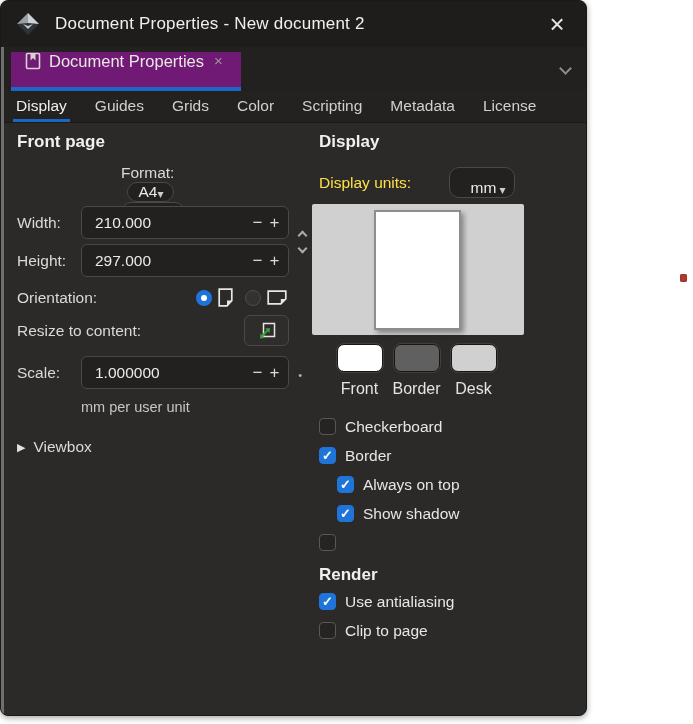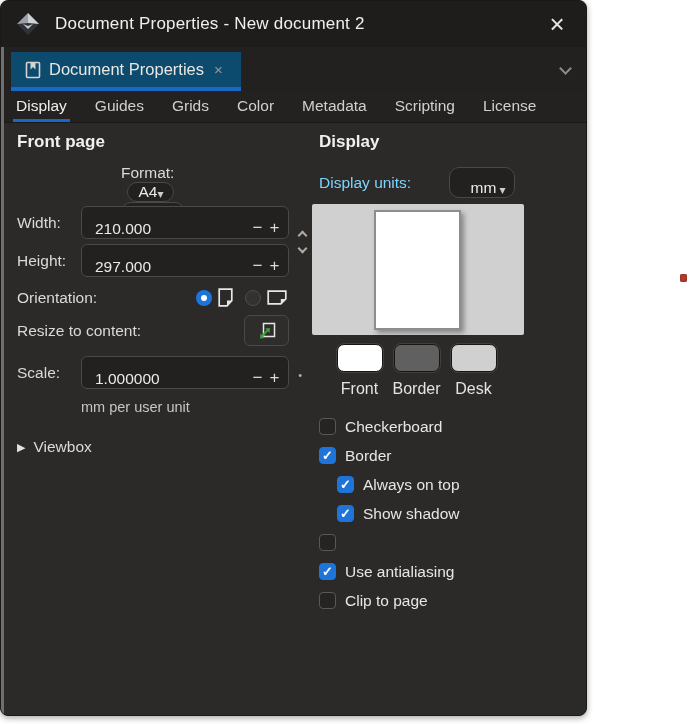--- a/index.html
+++ b/index.html
@@ -15,22 +15,22 @@
   
   .titlebar { position:absolute; left:0; top:0; width:100%; height:46px; background:#1f1d1c;
               display:flex; align-items:center; padding:0 14px; }
   .logo { width:26px; height:26px; display:block; }
   .title-text { color:#f1efed; font-size:17px; margin-left:14px; letter-spacing:.2px; }
   .win-close { margin-left:auto; color:#e8e6e3; font-size:26px; line-height:26px; width:30px; height:30px;
                display:flex; align-items:center; justify-content:center; cursor:pointer; font-weight:300; }
 
   
   .dockstrip { position:absolute; left:0; top:46px; width:100%; height:44px; background:#232120; }
-  .docktab { position:absolute; left:10px; top:5px; width:230px; height:35px; background:#0c4a6e;
-             display:flex; align-items:center; padding:0 8px; }
+  .docktab { position:absolute; left:10px; top:5px; width:230px; height:35px; background:#701a75;
+             display:flex; align-items:flex-start; padding:0 8px; }
   .docktab-icon { width:16px; height:18px; margin:0 8px 0 6px; flex:none; }
   .docktab-label { color:#e9e7e4; font-size:16.5px; white-space:nowrap; }
   .docktab-close { color:#9a9794; font-size:15px; margin-left:10px; cursor:pointer; }
   .dock-underline { position:absolute; left:10px; bottom:0; width:230px; height:4px; background:#1b67c5; }
   .dock-menu-btn { position:absolute; right:8px; top:10px; width:26px; height:26px; display:flex; align-items:center; justify-content:center; cursor:pointer; }
   .chev { width:9px; height:9px; border:solid #8f8c89; border-width:0 2px 2px 0; transform:rotate(45deg); margin-top:-4px; }
 
   
   .tabs { position:absolute; left:0; top:90px; width:100%; height:32px; background:#242220;
           display:flex; align-items:stretch; padding-left:12px; border-bottom:1px solid #1c1a19; }
@@ -54,21 +54,21 @@
               display:flex; align-items:flex-end; cursor:pointer; color:#eceae8; font-size:15.5px; }
   .dropdown .dd-value { padding-left:11px; flex:1; }
   .dropdown .dd-arrow { color:#cfccc9; font-size:12px; padding-right:9px; flex:none; }
   .dd-format { flex:1; margin-right:6px; }
   .dd-unit { width:64px; }
   .dd-unit .dd-value { padding-left:12px; flex:none; }
   .dd-unit .dd-arrow { padding-left:3px; padding-right:0; }
   .dd-unit { justify-content:center; }
 
   .spin { height:33px; flex:1; background:#222120; border:1px solid #4b4846; border-radius:6px;
-          display:flex; align-items:flex-end; color:#eceae8; font-size:15.5px; }
+          display:flex; align-items:center; color:#eceae8; font-size:15.5px; }
   .spin .spin-value { padding-left:13px; flex:1; }
   .spin .spin-btn { width:17px; text-align:center; color:#dedbd8; font-size:17px; cursor:pointer; flex:none; }
   .spin .spin-btn.plus { margin-right:5px; }
 
   .orient-group { margin-left:auto; display:flex; align-items:center; }
   .radio { width:16px; height:16px; border-radius:50%; flex:none; }
   .radio.sel { background:#1f74d9; position:relative; }
   .radio.sel::after { content:""; position:absolute; left:5px; top:5px; width:6px; height:6px; border-radius:50%; background:#ffffff; }
   .radio.unsel { background:#343231; border:1px solid #4f4c49; }
   .orient-icon { margin:0 12px 0 6px; display:block; }
@@ -86,21 +86,21 @@
   .expander-arrow { color:#e4e2df; font-size:11px; margin-right:8px; }
   .expander-label { color:#dcd9d6; font-size:15.5px; }
 
   .wh-link { position:absolute; left:296px; top:101px; width:12px; height:32px; z-index:2; }
   .wh-link .chev-up, .wh-link .chev-down { position:absolute; left:2px; width:7px; height:7px; border:solid #aeaba7; border-width:2px 2px 0 0; }
   .wh-link .chev-up { top:4px; transform:rotate(-45deg); }
   .wh-link .chev-down { top:17px; transform:rotate(135deg); }
 
   
   .units-row { display:flex; align-items:center; margin-top:13px; height:31px; padding-left:7px; }
-  .units-label { color:#7dd3fc; font-size:15.5px; width:130px; flex:none; }
+  .units-label { color:#fde047; font-size:15.5px; width:130px; flex:none; }
   .dd-units { width:66px; height:31px; }
 
   .preview { position:relative; margin-top:6px; width:212px; height:131px; background:#d0d0d0; border-radius:2px; }
   .preview-page { position:absolute; left:62px; top:6px; width:87px; height:120px; background:#ffffff;
                   border:2px solid #8d8d8d; box-shadow:3px 3px 5px rgba(0,0,0,.35); }
 
   .swatch-row { display:flex; margin:9px 0 0 25px; }
   .swatch { width:46px; height:28px; border-radius:7px; border:1px solid #171615; outline:1px solid #413f3d;
             margin-right:11px; cursor:pointer; }
   .swatch-labels { display:flex; margin:8px 0 0 19px; }
@@ -152,22 +152,22 @@
       <div class="dock-menu-btn">
         <span class="chev"></span>
       </div>
     </div>
 
     <div class="tabs">
       <div class="tab active">Display</div>
       <div class="tab">Guides</div>
       <div class="tab">Grids</div>
       <div class="tab">Color</div>
+      <div class="tab">Scripting</div>
       <div class="tab">Metadata</div>
-      <div class="tab">Scripting</div>
       <div class="tab">License</div>
     </div>
 
     <div class="body">
 
       <div class="wh-link">
         <span class="chev-up"></span>
         <span class="chev-down"></span>
       </div>
 
@@ -291,20 +291,21 @@
           </div>
           <div class="cb-row indent">
             <span class="cb checked">✓</span>
             <span class="cb-label">Show shadow</span>
           </div>
           <div class="cb-row">
             <span class="cb"></span>
           </div>
         </div>
 
+        <div class="section-heading render-heading">Render</div>
 
         <div>
           <div class="cb-row">
             <span class="cb checked">✓</span>
             <span class="cb-label">Use antialiasing</span>
           </div>
           <div class="cb-row">
             <span class="cb"></span>
             <span class="cb-label">Clip to page</span>
           </div>

